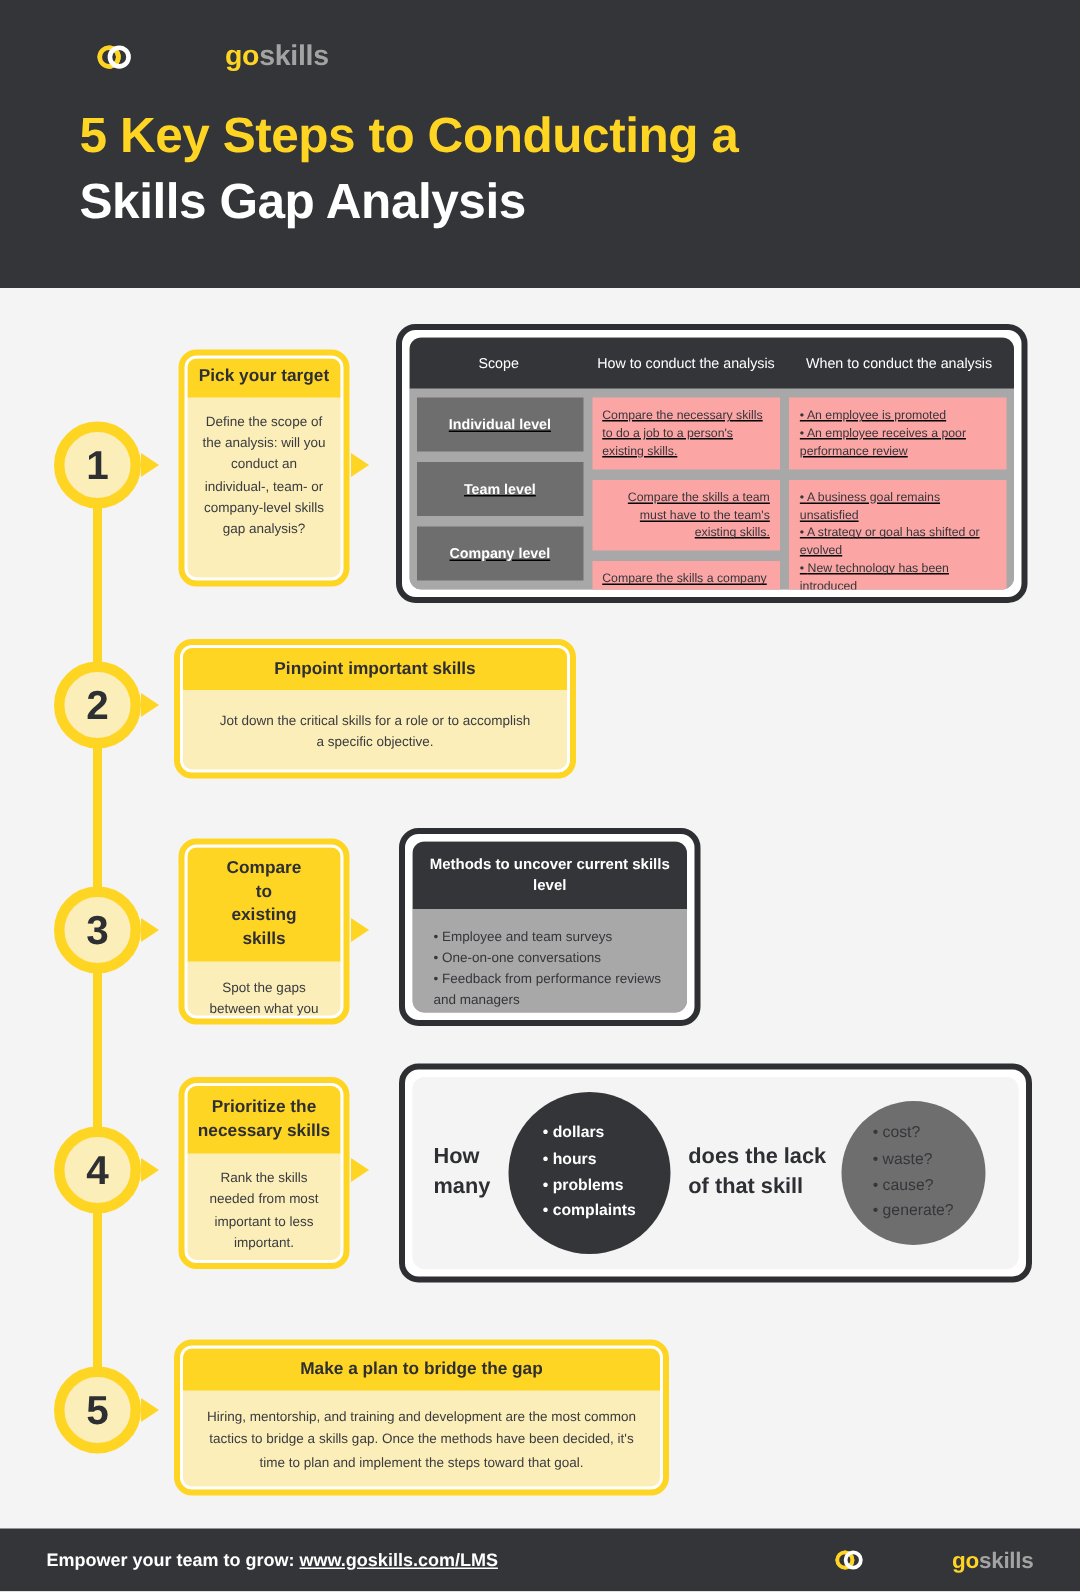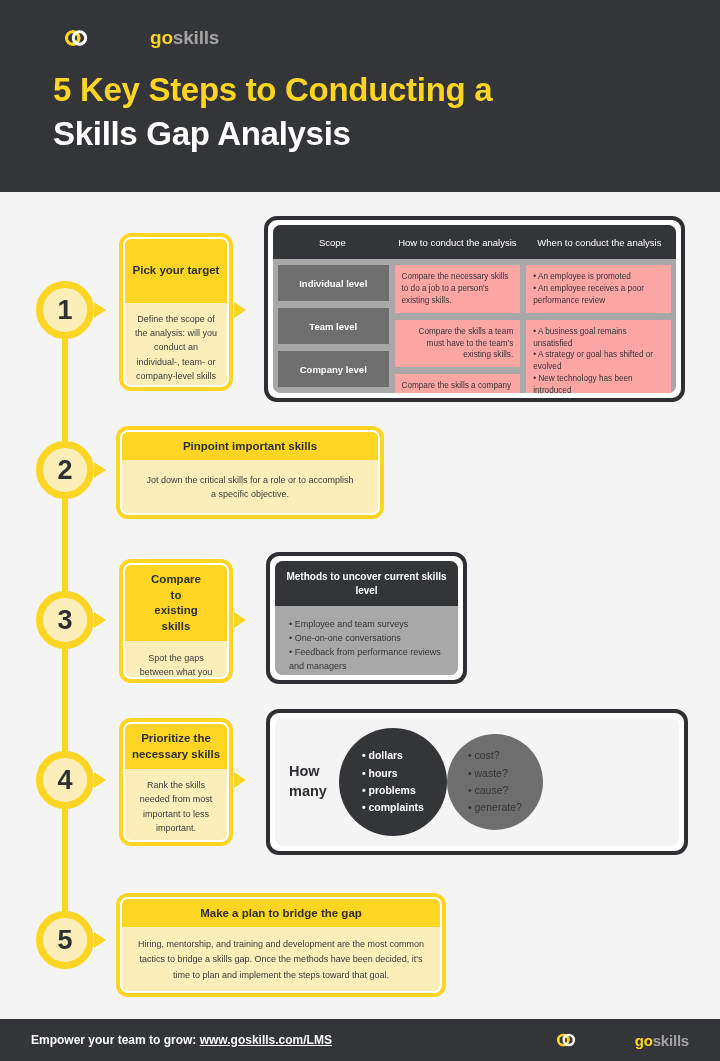--- a/index.html
+++ b/index.html
@@ -131,21 +131,21 @@
     height: 34px;
     align-items: center;
   }
   .tbl-head div {
     color: #ffffff; font-size: 9.5px; font-weight: 400; text-align: center;
   }
   .c1 { width: 29.5%; }
   .c2 { width: 32.5%; }
   .c3 { width: 38%; }
 
-  .tbl-body { display: flex; padding: 6px 5px 6px 5px; gap: 6px; height: calc(100% - 34px); }
+  .tbl-body { display: flex; padding: 6px 5px 6px 5px; gap: 6px; height: calc(100% - 34px); text-decoration: underline; }
   .col-scope { width: 29%; display: flex; flex-direction: column; gap: 7px; }
   .col-how   { width: 33%; display: flex; flex-direction: column; gap: 7px; }
   .col-when  { width: 38%; display: flex; flex-direction: column; gap: 7px; }
 
   .cell-scope {
     background: #6E6E6E; color: #ffffff;
     font-size: 9.5px; font-weight: 700;
     display: flex; align-items: center; justify-content: center;
     text-align: center;
   }
@@ -236,21 +236,21 @@
   <div class="rail" style="top:620px; height:162px;"></div>
   <div class="rail" style="top:780px; height:162px;"></div>
 
   <div class="step-circle" style="left:36px; top:281px;">
     <span>1</span>
   </div>
   <div class="step-arrow" style="left:94px; top:302px;"></div>
 
   <div class="ycard" style="left:119px; top:233px; width:114px; height:158px;">
     <div class="ycard-inner">
-      <div class="ycard-head" style="font-size:11.5px; line-height:1.35; padding:24px 6px;">Pick your target</div>
+      <div class="ycard-head" style="font-size:11.5px; line-height:1.35; padding:5px 6px;">Pick your target</div>
       <div class="ycard-body" style="font-size:9px; line-height:1.6; padding:9px 9px;">Define the scope of the analysis: will you conduct an individual-, team- or company-level skills gap analysis?</div>
     </div>
   </div>
   <div class="ycard-arrow" style="left:234px; top:302px;"></div>
 
   <div class="dpanel" style="left:264px; top:216px; width:421px; height:186px;">
     <div class="dpanel-fill">
       <div class="tbl">
         <div class="tbl-head">
           <div class="c1">Scope</div>
@@ -347,20 +347,22 @@
         <div class="hm-label" style="margin-right:12px;">How
 many</div>
         <div class="hm-circle dark">
           <ul>
             <li>dollars</li>
             <li>hours</li>
             <li>problems</li>
             <li>complaints</li>
           </ul>
         </div>
+        <div class="hm-label" style="margin:0 10px 0 12px;">does the lack
+of that skill</div>
         <div class="hm-circle grey">
           <ul>
             <li>cost?</li>
             <li>waste?</li>
             <li>cause?</li>
             <li>generate?</li>
           </ul>
         </div>
       </div>
     </div>

